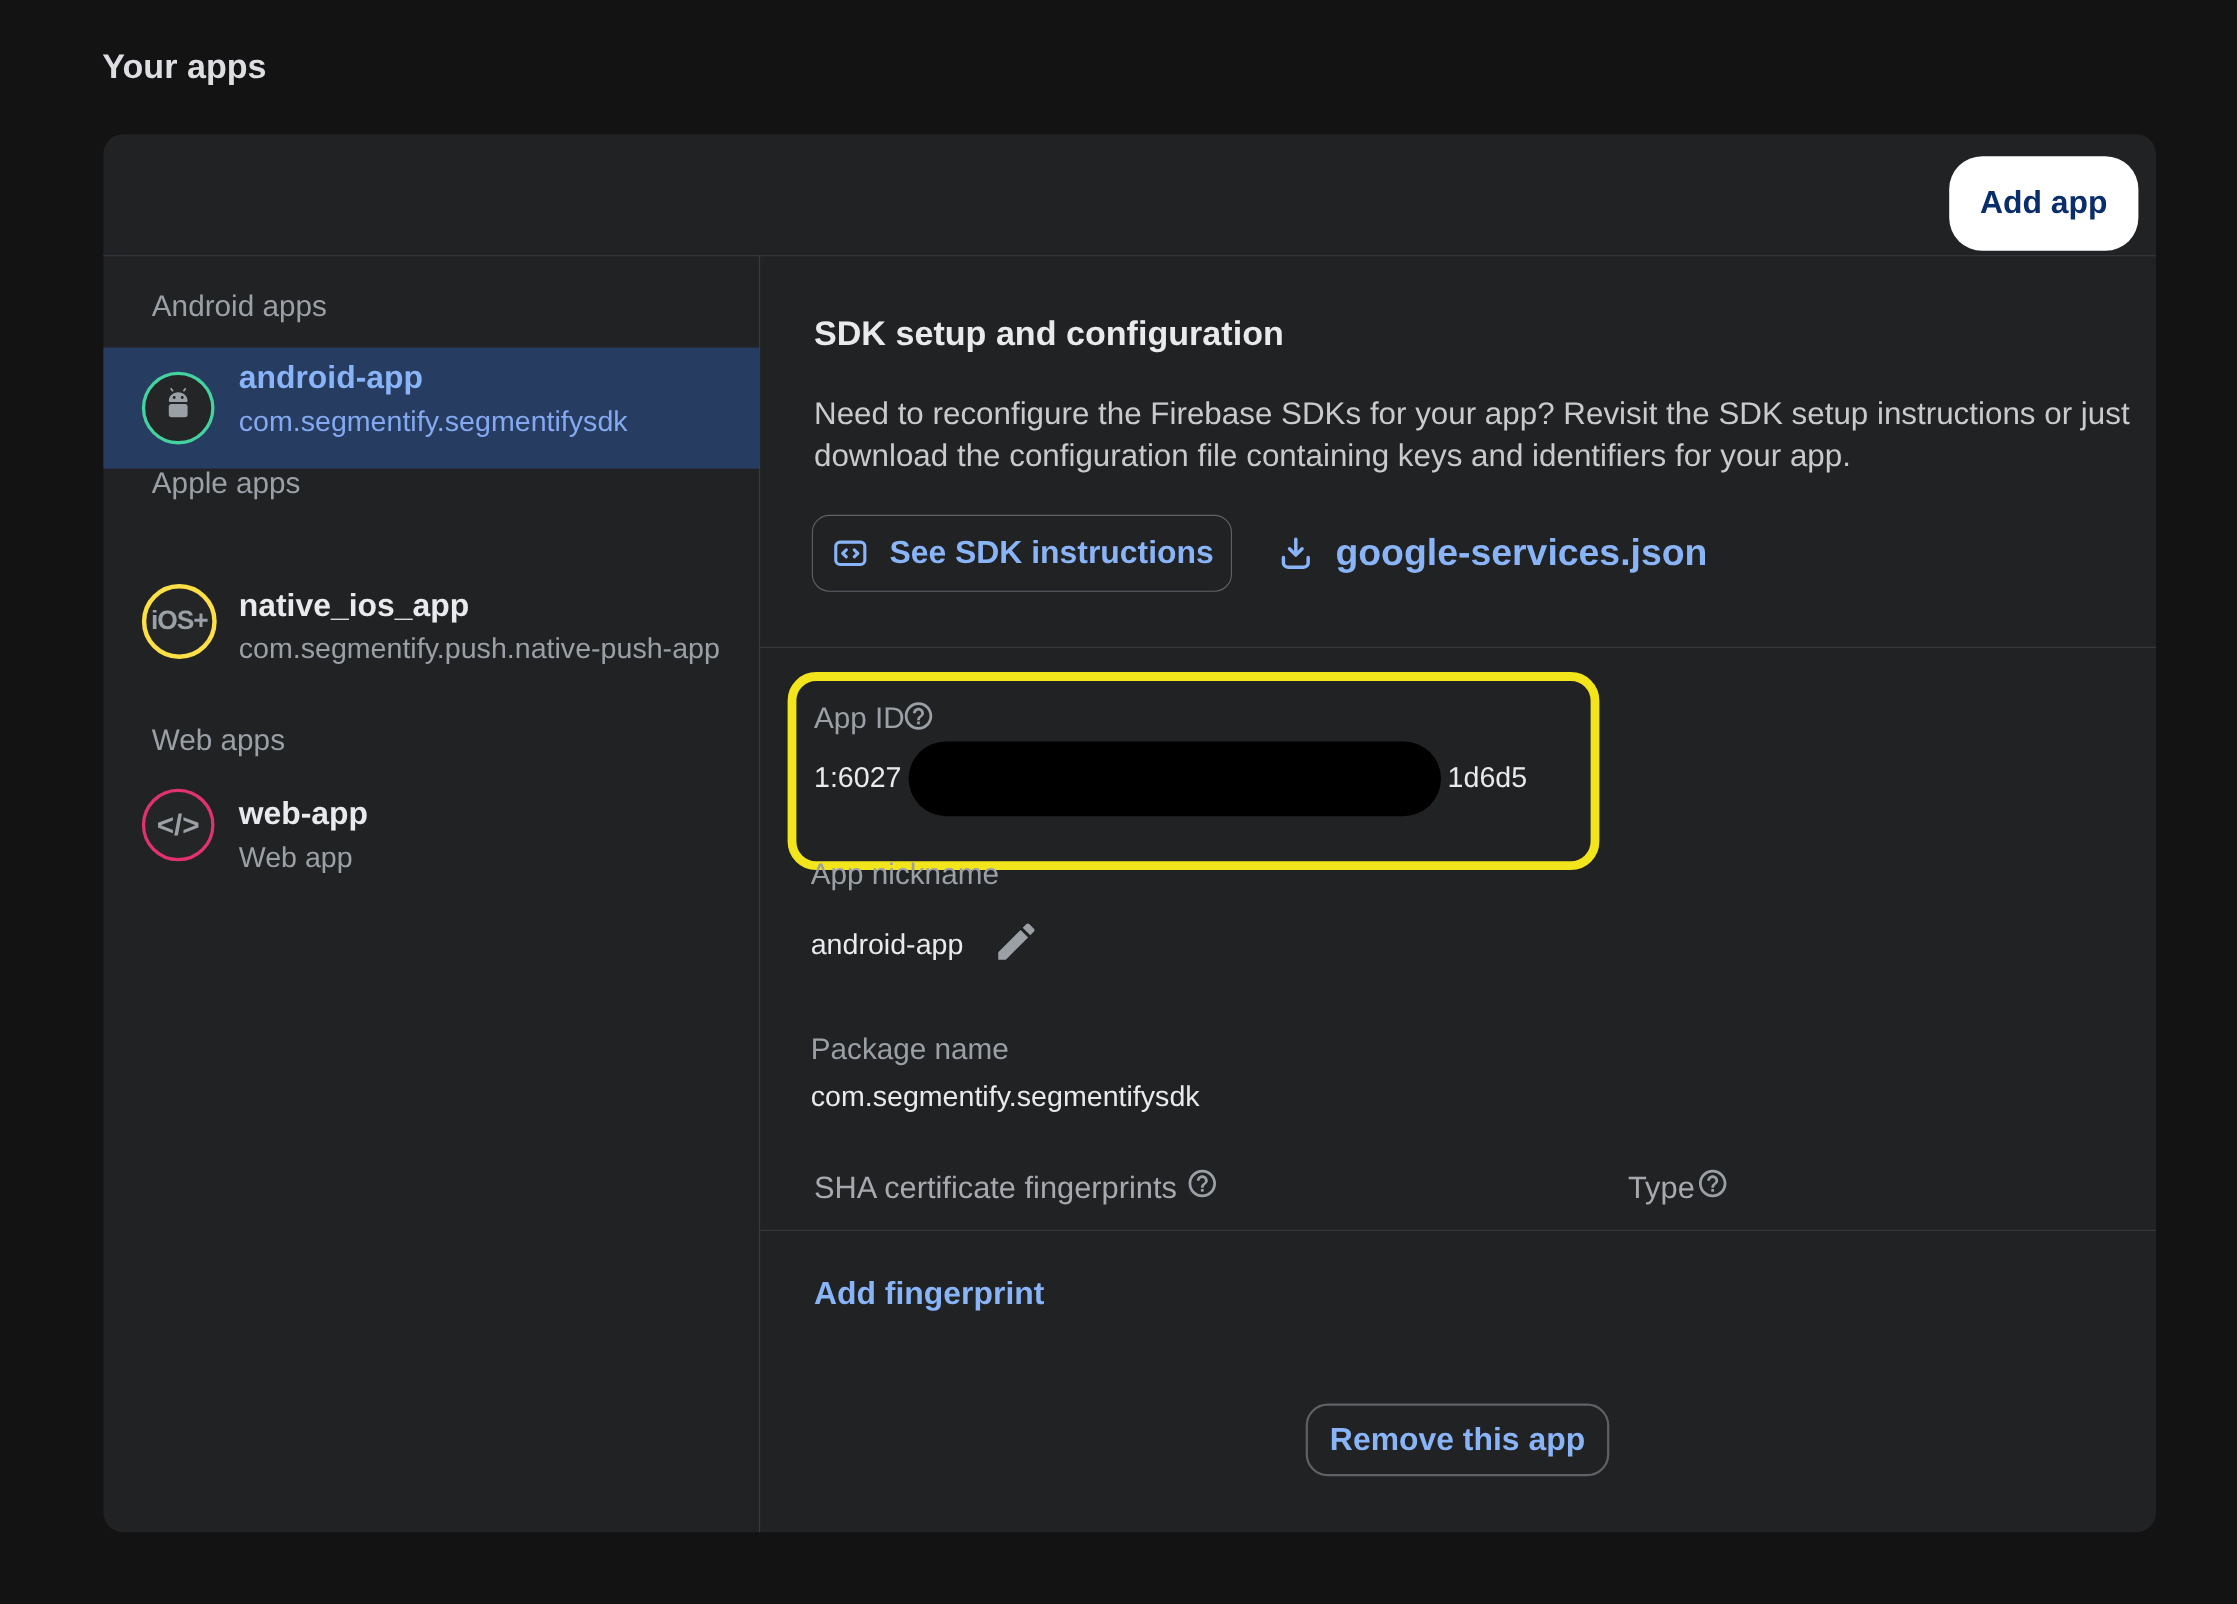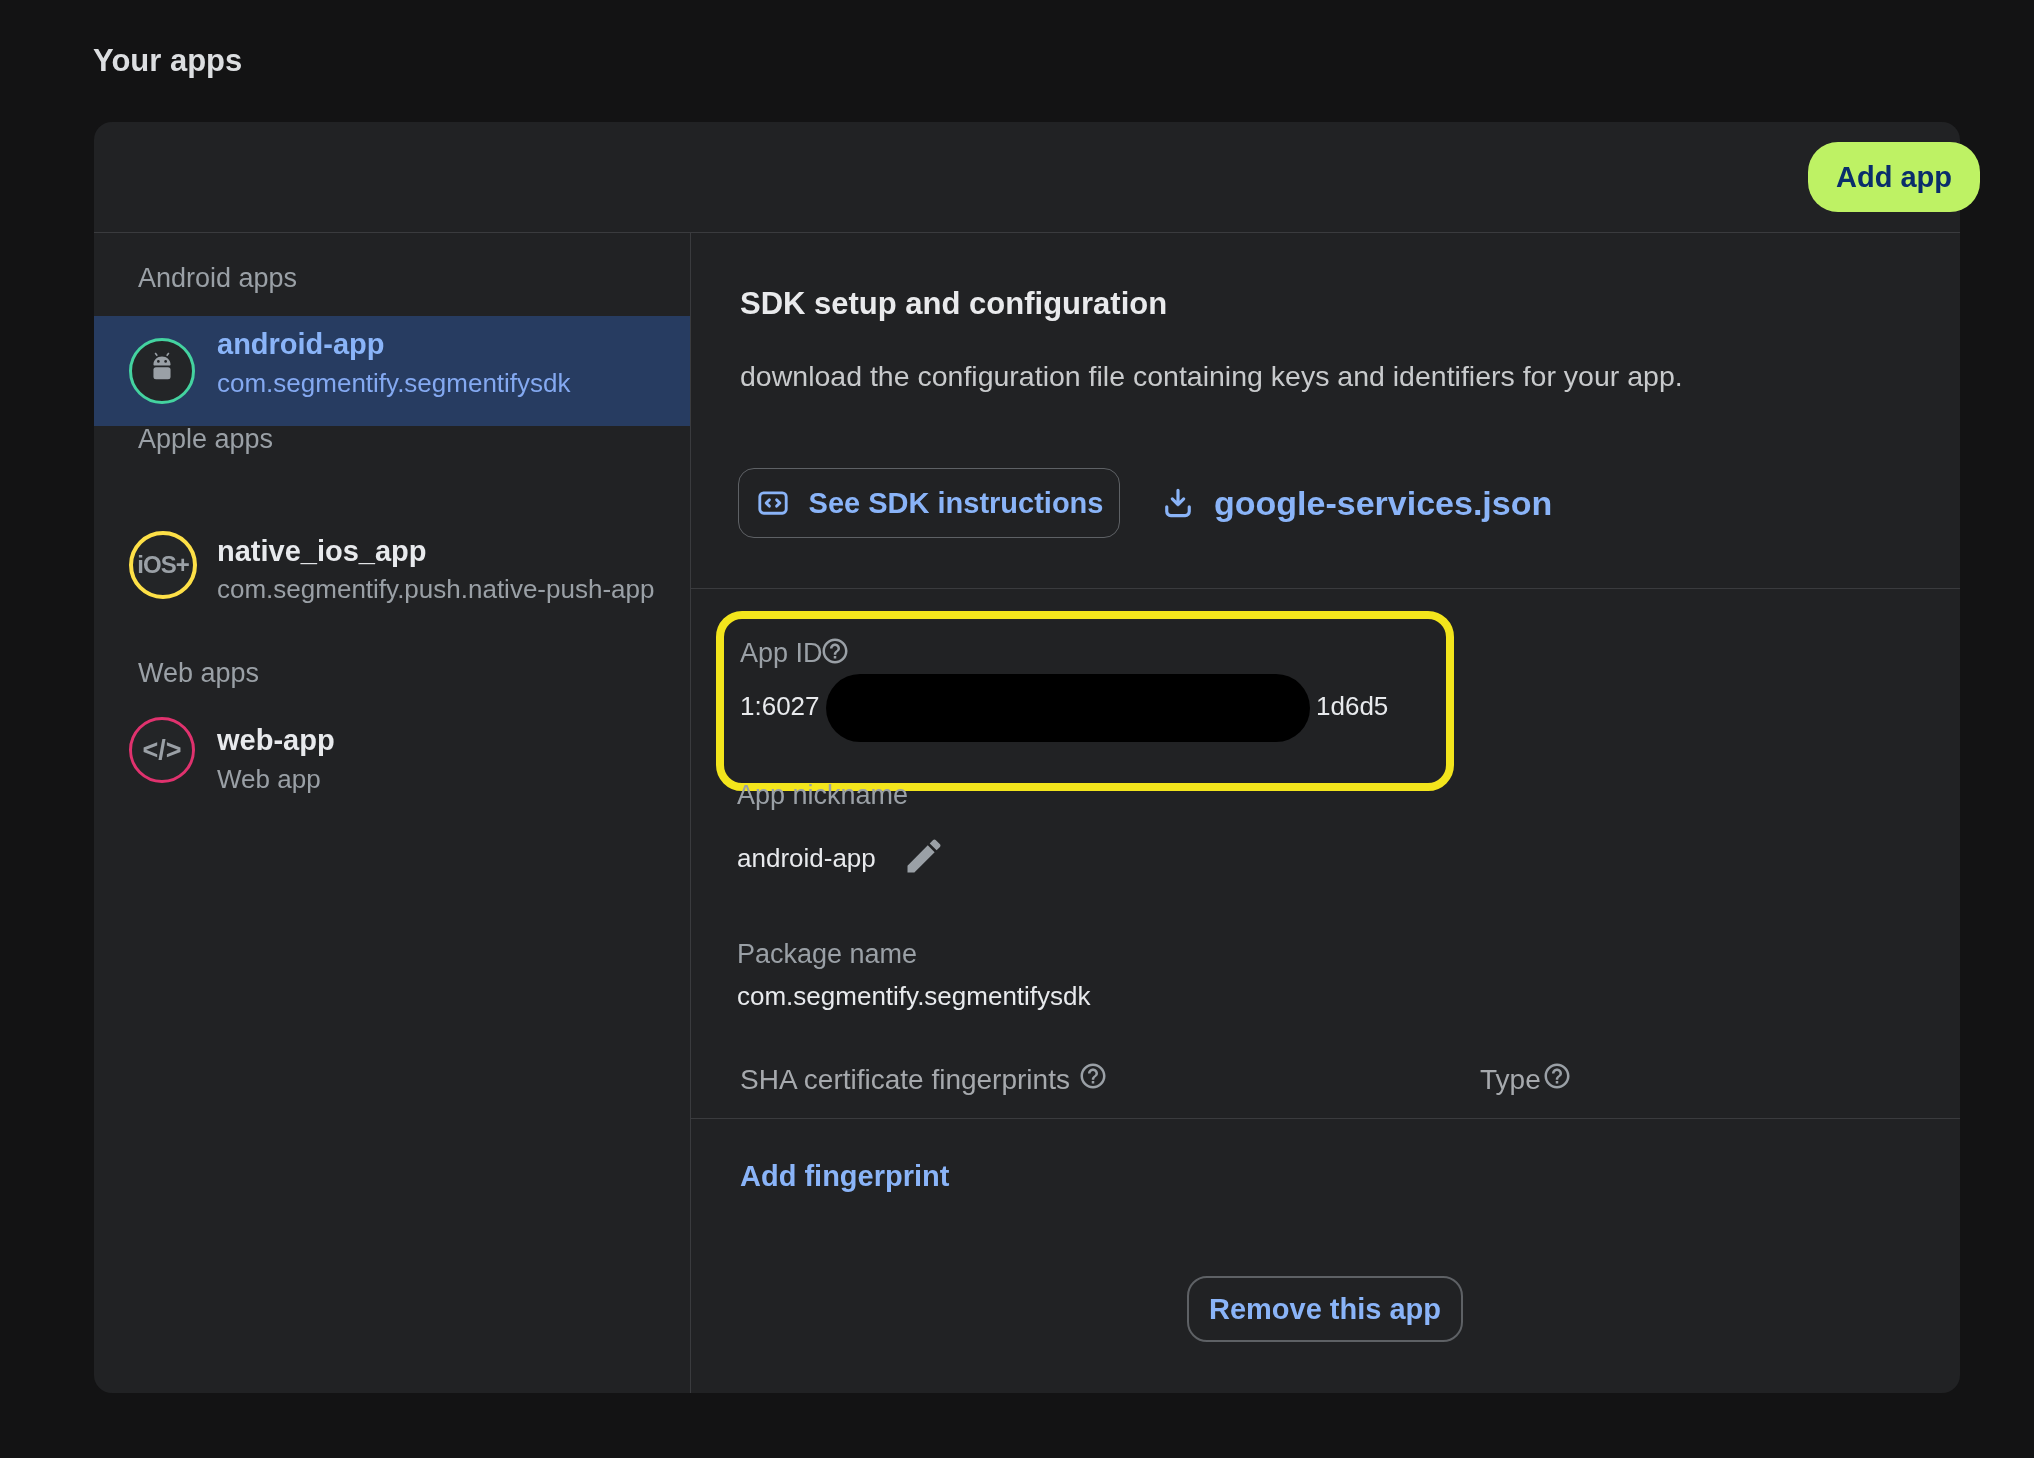--- a/index.html
+++ b/index.html
@@ -6,21 +6,21 @@
   .canvas{position:relative;width:2034px;height:1458px;background:#131314;
     font-family:"Liberation Sans",sans-serif;overflow:hidden;color:#e8eaed;padding-left:28px;}
   .abs{position:absolute;}
 
   .page-title{left:93px;top:43px;font-size:31px;font-weight:bold;color:#dcdee1;}
 
   .card{left:94px;top:122px;width:1866px;height:1271px;background:#212224;border-radius:18px;}
   .header-divider{left:0;top:110px;right:0;height:1px;background:#3a3b3e;}
   .v-divider{left:596px;top:110px;width:1px;bottom:0;background:#3a3b3e;}
 
-  .add-app{left:1714px;top:20px;width:172px;height:70px;border-radius:30px;background:#bef264;
+  .add-app{left:1678px;top:20px;width:172px;height:86px;border-radius:30px;background:#ffffff;
     color:#0a2d6b;font-size:29px;font-weight:bold;border:none;cursor:pointer;
     display:flex;align-items:center;justify-content:center;font-family:inherit;}
 
   .sidebar{left:0;top:110px;width:596px;height:1161px;}
   .section-label{font-size:27px;color:#9aa0a6;}
   .lbl-android{left:44px;top:31px;}
   .lbl-apple{left:44px;top:192px;}
   .lbl-web{left:44px;top:426px;}
 
   .app-row{left:0;width:596px;cursor:pointer;}
@@ -140,20 +140,21 @@
         </div>
         <div class="abs app-title t-web">web-app</div>
         <div class="abs app-sub s-web">Web app</div>
       </div>
     </div>
 
     <div class="abs main">
 
       <div class="abs sdk-title">SDK setup and configuration</div>
       <div class="abs sdk-desc">
+        <div>Need to reconfigure the Firebase SDKs for your app? Revisit the SDK setup instructions or just</div>
         <div>download the configuration file containing keys and identifiers for your app.</div>
       </div>
 
       <button class="abs sdk-btn">
         <span style="display:flex;">
           <svg width="36" height="36" viewBox="0 0 24 24" fill="none" stroke="#8ab4f8" stroke-width="1.9" stroke-linecap="round" stroke-linejoin="round">
             <rect x="3.2" y="5.2" width="17.6" height="13.6" rx="2.6"></rect>
             <path d="M9.6 9.9L7.4 12l2.2 2.1M14.4 9.9l2.2 2.1-2.2 2.1"></path>
           </svg>
         </span>

